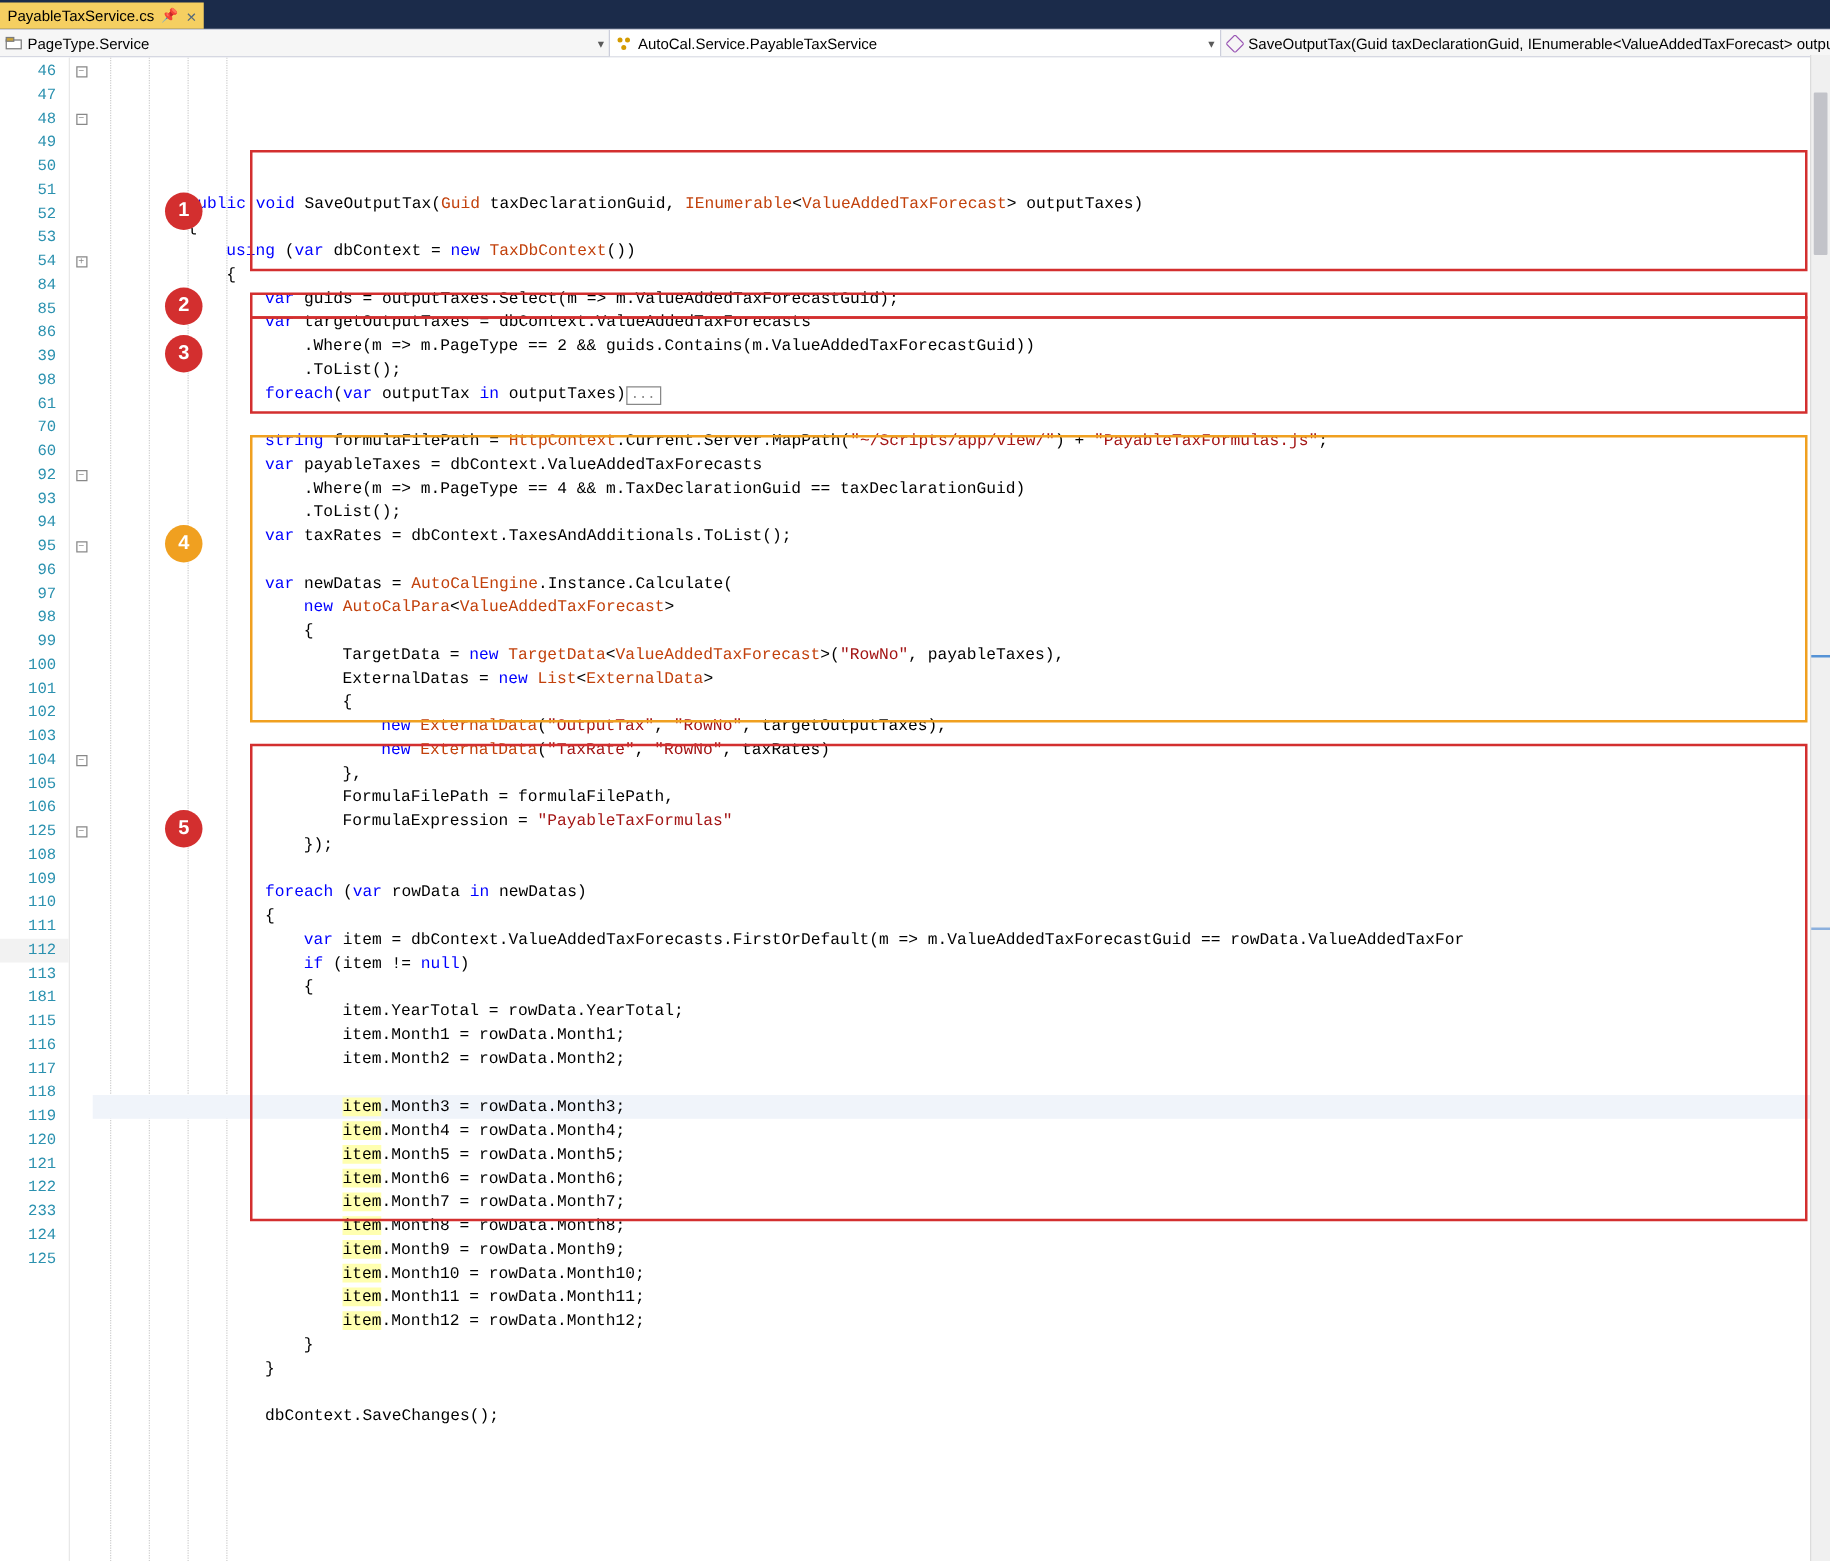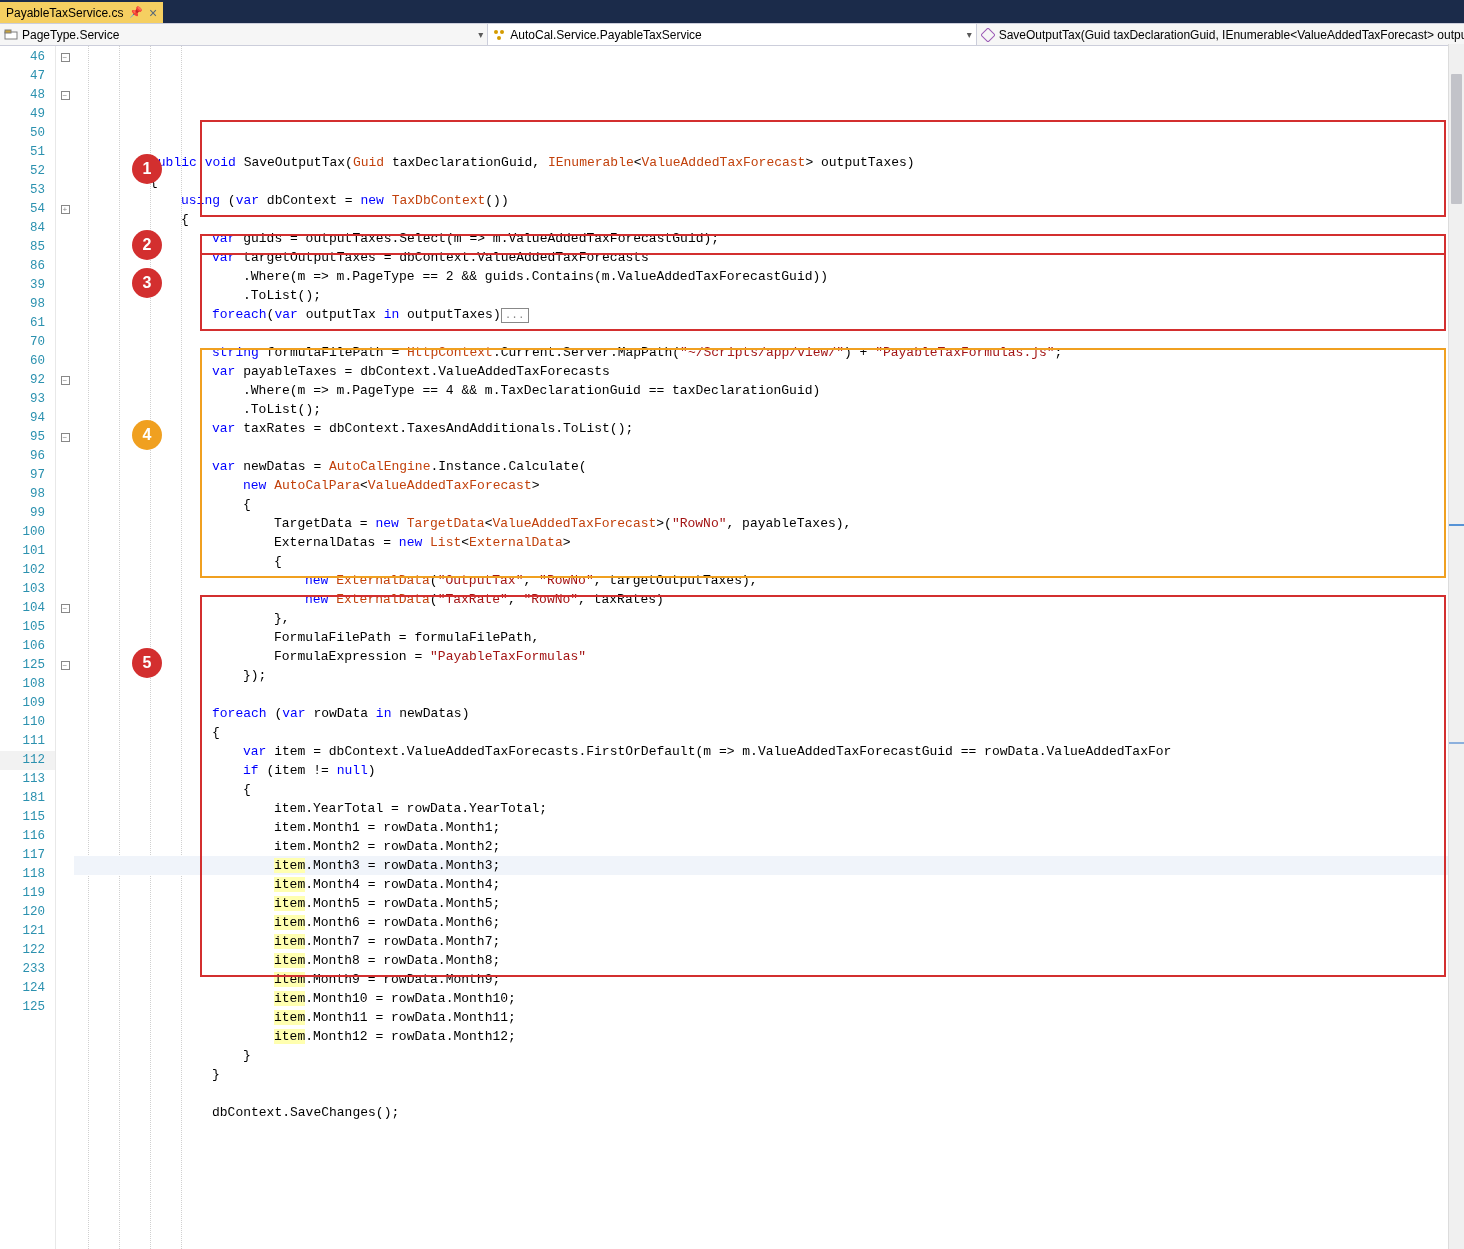--- a/index.html
+++ b/index.html
@@ -99,21 +99,21 @@
     position: relative;
     white-space: pre;
     overflow: hidden;
   }
   .codeline {
     height: 19px;
     line-height: 19px;
     position: relative;
     padding-left: 14px;
   }
-  .codeline.current { background: #f0f4fa; }
+  .codeline.current { background: #f0f4fa; margin-top: 20px; }
   
   .guides {
     position: absolute;
     top: 0; bottom: 0;
     width: 1px;
     border-left: 1px dotted #d0d0d0;
     pointer-events: none;
   }
   .kw { color: #0000ff; }
   .type { color: #c2410c; }

